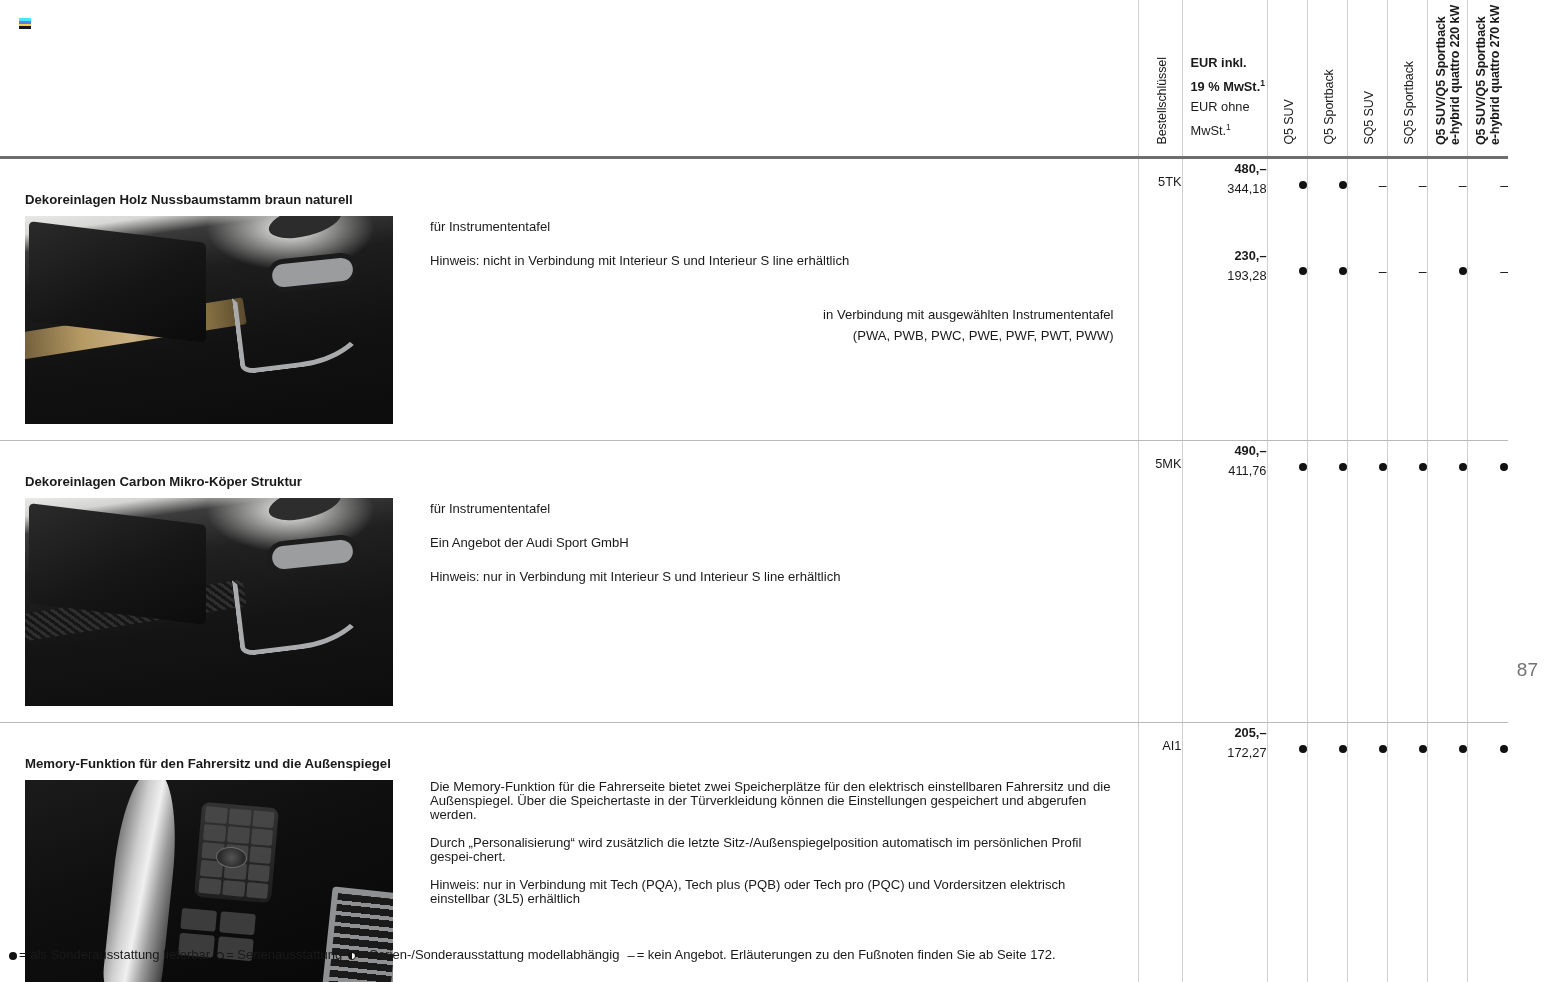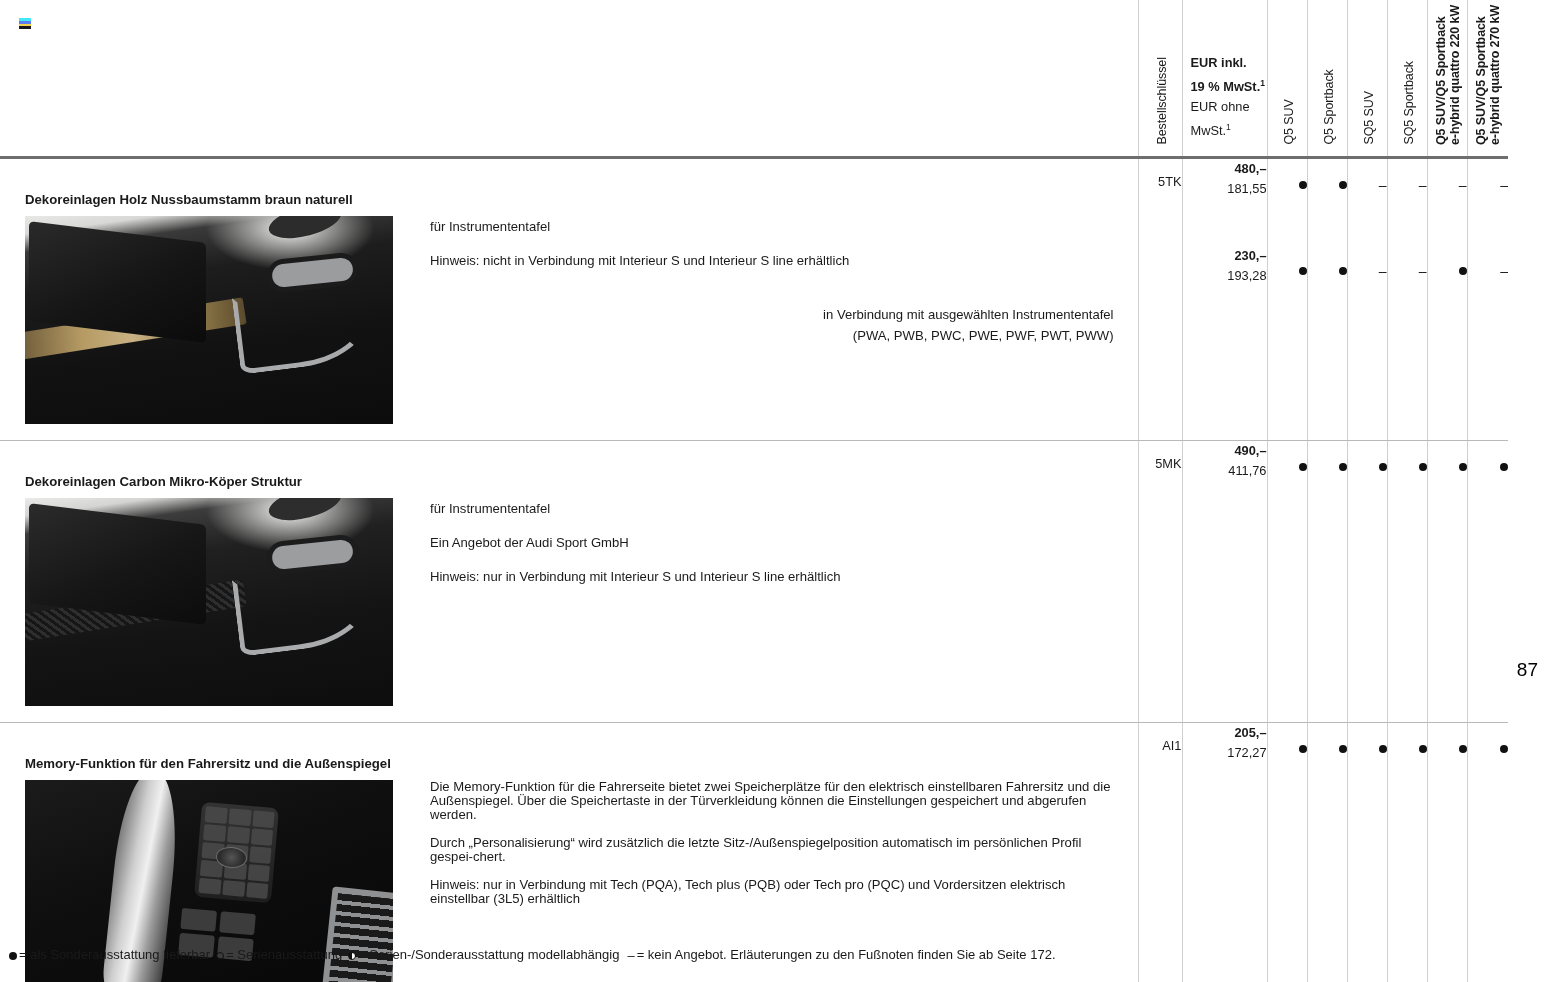--- a/index.html
+++ b/index.html
@@ -364,21 +364,21 @@
     inset: 6px;
     background: repeating-linear-gradient(to bottom, #1a1a1a 0 7px, #8f9092 7px 11px);
   }
 
   
   .page-no {
     position: absolute;
     right: 12px;
     top: 659px;
     font-size: 19px;
-    color: #000000;
+    color: #737373;
   }
 
   
   .legend {
     position: absolute;
     left: 9px;
     bottom: 18px;
     font-size: 13px;
     line-height: 16px;
     white-space: nowrap;
@@ -518,21 +518,21 @@
                 <p class="right" style="margin-top:0">(PWA, PWB, PWC, PWE, PWF, PWT, PWW)</p>
               </div>
             </div>
           </div>
         </td>
         <td class="key-cell">
               <span>5TK</span>
             </td>
         <td class="price-cell">
           <span class="p-gross">480,–</span>
-          <span class="p-net">181,55</span>
+          <span class="p-net">344,18</span>
           <span class="p-gross p-second">230,–</span>
           <span class="p-net">193,28</span>
         </td>
         <td class="mark-cell">
               <span class="m"><span class="dot"></span></span>
               <span class="m second"><span class="dot"></span></span>
             </td>
         <td class="mark-cell">
               <span class="m"><span class="dot"></span></span>
               <span class="m second"><span class="dot"></span></span>

